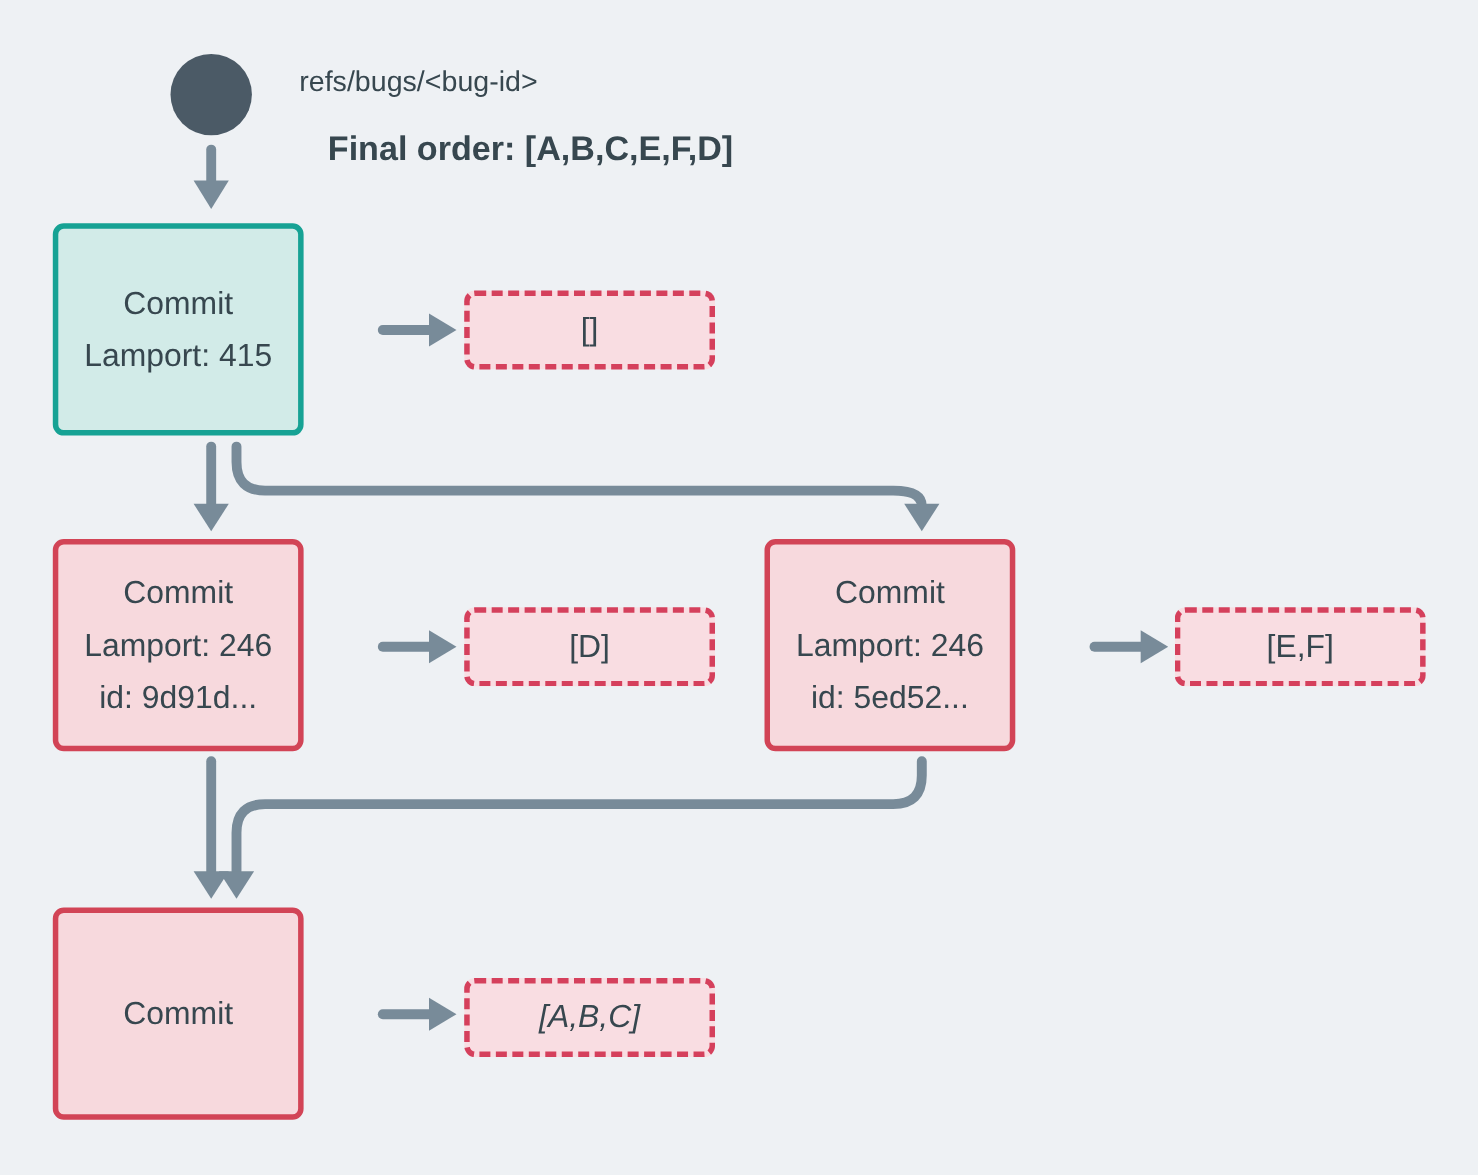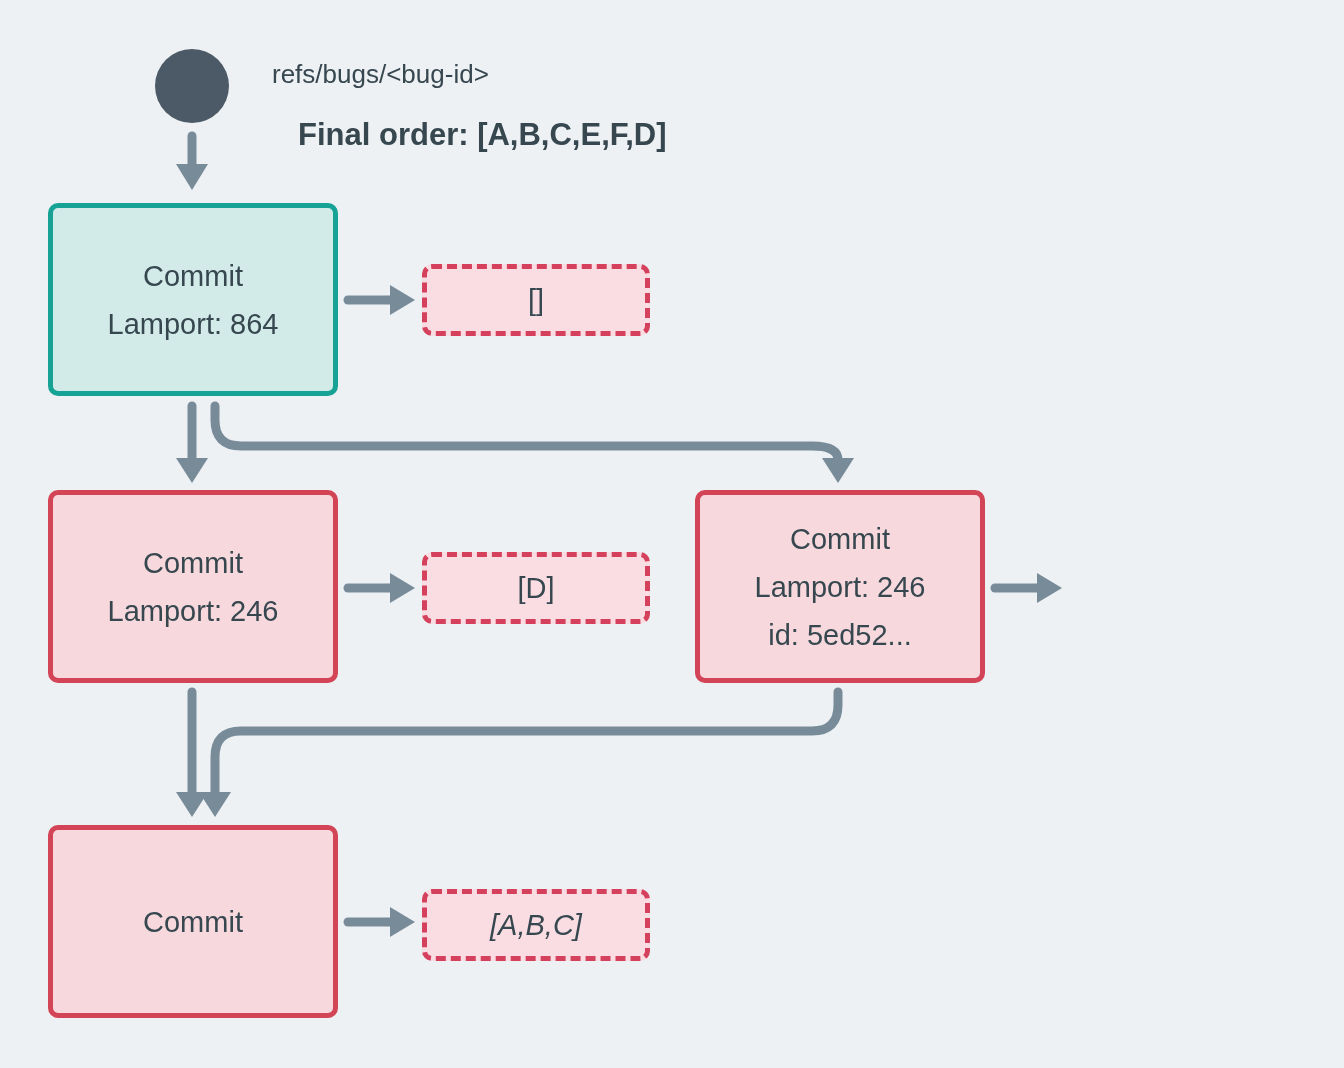--- a/index.html
+++ b/index.html
@@ -41,21 +41,21 @@
     position: absolute;
     left: 272px; top: 117px;
     font-size: 31px;
     line-height: 36px;
     font-weight: bold;
     white-space: pre;
     margin-left: 26px;
   }
   .commit {
     position: absolute;
-    width: 290px; height: 193px;
+    width: 228px; height: 193px;
     box-sizing: border-box;
     border-radius: 10px;
     border: 5px solid var(--red_border, #d24456);
     background: var(--pink_fill, #f7d9dd);
     display: flex;
     flex-direction: column;
     align-items: center;
     justify-content: center;
     text-align: center;
   }
@@ -120,38 +120,42 @@
       <polygon points="390,907 390,937 415,922"></polygon>
     </g>
   </svg>
 
   <div class="ref-circle"></div>
   <div class="ref-label">refs/bugs/&lt;bug-id&gt;</div>
   <div class="final-order">Final order: [A,B,C,E,F,D]</div>
 
   <div class="commit commit--head commit--1">
     <span>Commit</span>
-    <span>Lamport: 864</span>
+    <span>Lamport: 415</span>
   </div>
   <div class="ops ops--1">
     <span>[]</span>
   </div>
 
   <div class="commit commit--2">
     <span>Commit</span>
     <span>Lamport: 246</span>
+    <span>id: 9d91d...</span>
   </div>
   <div class="ops ops--2">
     <span>[D]</span>
   </div>
 
   <div class="commit commit--3">
     <span>Commit</span>
     <span>Lamport: 246</span>
     <span>id: 5ed52...</span>
+  </div>
+  <div class="ops ops--3">
+    <span>[E,F]</span>
   </div>
 
   <div class="commit commit--4">
     <span>Commit</span>
   </div>
   <div class="ops ops--4">
     <span>[A,B,C]</span>
   </div>
 
 </div>

